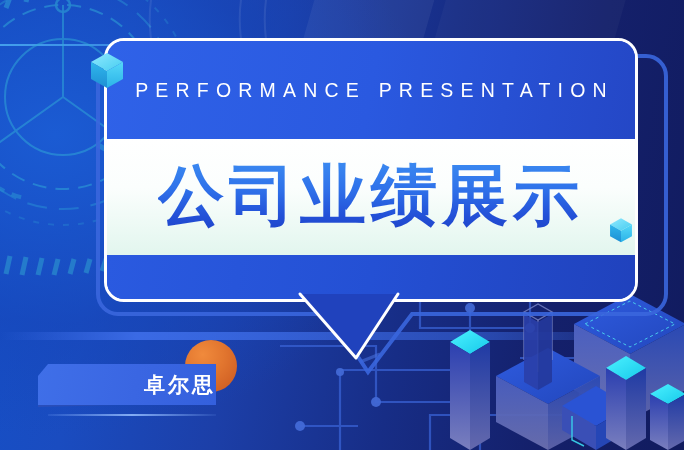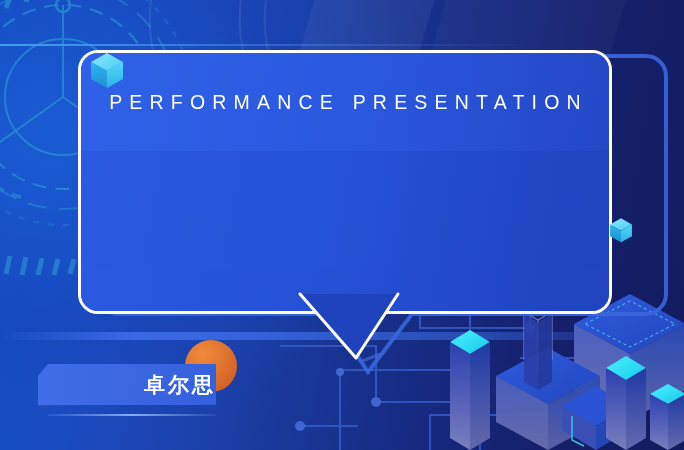--- a/index.html
+++ b/index.html
@@ -19,24 +19,23 @@
   .blocks{position:absolute;right:0;bottom:0;width:240px;height:170px;}
   .streak{position:absolute;background:rgba(255,255,255,.055);}
   .hline{position:absolute;height:2px;}
 
   
   .ball{
     position:absolute;left:185px;top:340px;width:52px;height:52px;border-radius:50%;
     background:radial-gradient(circle at 34% 28%,#f08a3c 0%,#e2762f 42%,#c9561f 100%);
   }
   .card{
-    position:absolute;left:78px;top:38px;width:528px;height:258px;
+    position:absolute;left:104px;top:38px;width:528px;height:258px;
     border-radius:20px;border:3px solid #ffffff;overflow:hidden;
     background:linear-gradient(100deg,#2a5ae0 0%,#2553d8 45%,#1f42bd 100%);
-    margin-top:12px;
   }
   .cardHead{
     position:absolute;left:0;right:0;top:0;height:98px;
     display:flex;align-items:center;justify-content:center;
     background:linear-gradient(100deg,#2f62e8 0%,#2a59e0 50%,#2447c6 100%);
   }
   .eyebrow{
     color:#fff;font-size:19.5px;letter-spacing:7.2px;font-weight:400;
     text-indent:7px;white-space:nowrap;
   }
@@ -256,20 +255,23 @@
 
   <div class="ball"></div>
 
   <svg style="position:absolute;left:0;top:0;width:684px;height:450px;pointer-events:none;" viewBox="0 0 684 450">
     <path d="M118 56 H646 A20 20 0 0 1 666 76 V294 A20 20 0 0 1 646 314 H412 L368 372 L330 314 H118 A20 20 0 0 1 98 294 V76 A20 20 0 0 1 118 56 Z" fill="none" stroke="#3a66dd" stroke-width="4" opacity=".9"></path>
   </svg>
 
   <div class="card">
     <div class="cardHead">
       <span class="eyebrow">PERFORMANCE PRESENTATION</span>
+    </div>
+    <div class="cardBody">
+      <span class="title">公司业绩展示</span>
     </div>
     <div class="cardFoot"></div>
   </div>
 
   <svg style="position:absolute;left:0;top:0;width:684px;height:450px;pointer-events:none;" viewBox="0 0 684 450">
     <path d="M300 294 L356 358 L398 294 Z" fill="#2042bd"></path>
     <path d="M300 294 L356 358 L398 294" fill="none" stroke="#ffffff" stroke-width="3" stroke-linejoin="round" stroke-linecap="round"></path>
   </svg>
 
   <svg class="cube" style="left:88px;top:50px;" viewBox="0 0 38 40">

